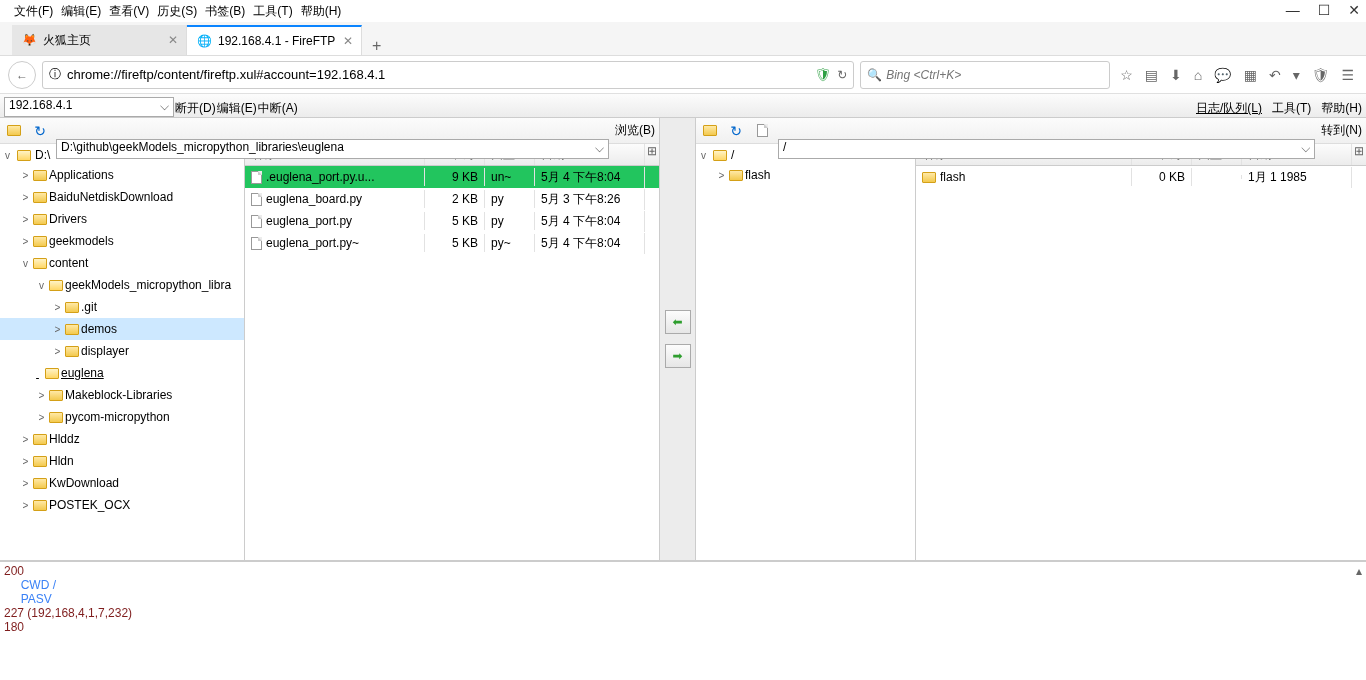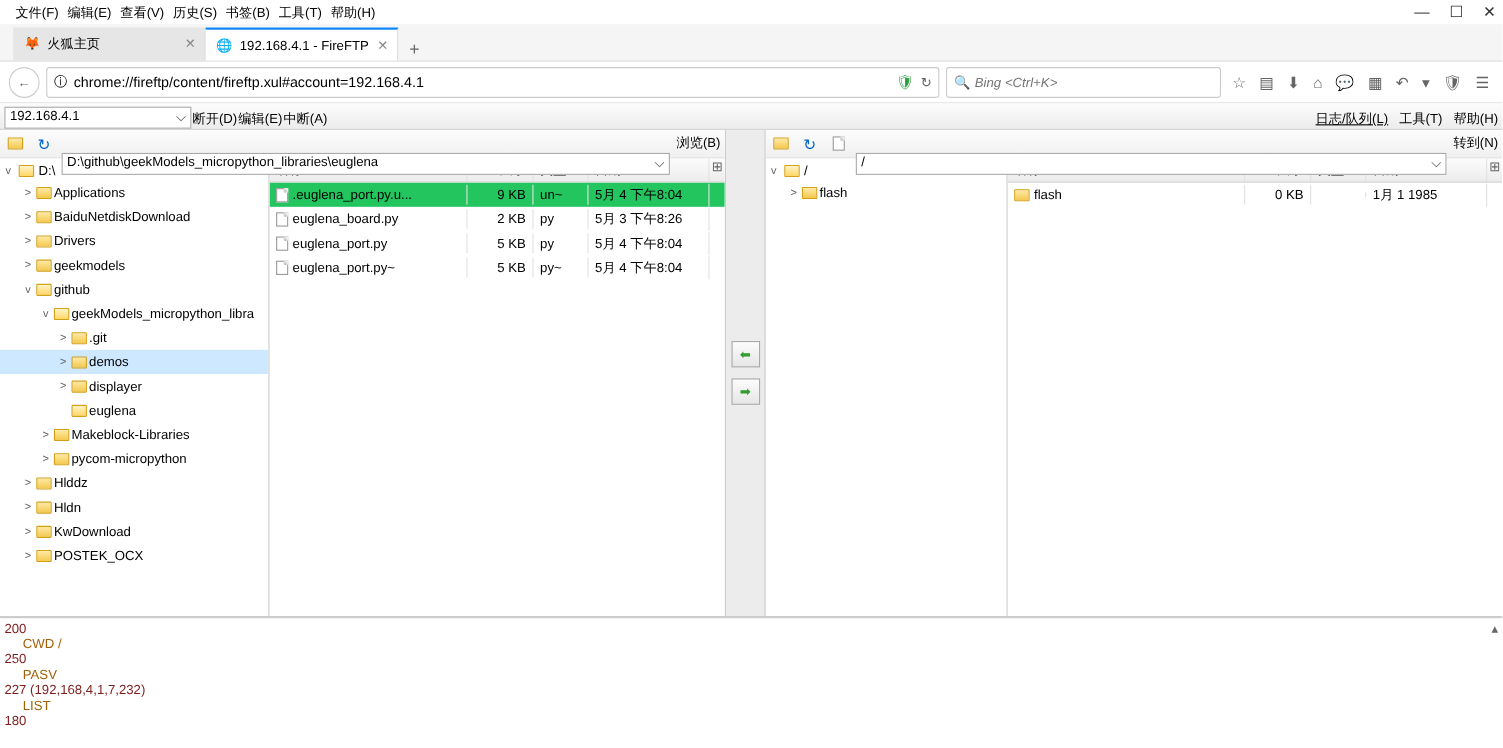--- a/index.html
+++ b/index.html
@@ -47,21 +47,21 @@
 .list-row { display: flex; height: 22px; align-items: center; cursor: default; }
 .list-row.selected { background: #22c55e; }
 .col.name { flex: 1; display: flex; align-items: center; gap: 4px; }
 .col.size { width: 60px; text-align: right; }
 .col.type { width: 50px; }
 .col.date { width: 110px; }
 .transfer-btn { width: 26px; height: 24px; border: 1px solid #aaa; background: linear-gradient(#fcfcfc,#e6e6e6); display: flex; align-items: center; justify-content: center; cursor: default; }
 .log { height: 120px; border-top: 2px solid #ccc; background: #fff; font-family: monospace; font-size: 11px; padding: 2px 4px; overflow-y: auto; position: relative; }
 .log-line { white-space: pre; }
 .log .green { color: #7f1d1d; }
-.log .blue { color: #a16207; }
+.log .blue { color: #3b82f6; }
 .log-scroll-indicator { position: absolute; right: 4px; top: 2px; color: #666; }
 .folder-icon { width: 14px; height: 11px; background: linear-gradient(#ffe9a6,#f3c94e); border: 1px solid #d4a017; border-radius: 1px; display: inline-block; }
 .folder-icon.open { background: linear-gradient(#fff3c6,#ffd766); }
 .file-icon { width: 11px; height: 13px; background: #fff; border: 1px solid #999; display: inline-block; position: relative; }
 .file-icon::after { content: ""; position: absolute; right: -1px; top: -1px; border-top: 4px solid #ececec; border-left: 4px solid #ccc; }
 .expander { width: 11px; text-align: center; color: #666; font-size: 10px; cursor: default; display: inline-block; }
 .refresh-icon { color: #0066cc; font-size: 14px; }
 .drive-letter { display: flex; align-items: center; gap: 4px; padding: 2px; }
 .shield { color: #2ea043; font-size: 13px; }
 </style>
@@ -170,21 +170,21 @@
               <span>Drivers</span>
             </div>
             <div class="tree-row" style="padding-left: 20px;">
               <span class="expander">&gt;</span>
               <span class="folder-icon "></span>
               <span>geekmodels</span>
             </div>
             <div class="tree-row" style="padding-left: 20px;">
               <span class="expander">v</span>
               <span class="folder-icon open"></span>
-              <span>github</span>
+              <span>content</span>
             </div>
             <div class="tree-row" style="padding-left: 36px;">
               <span class="expander">v</span>
               <span class="folder-icon open"></span>
               <span>geekModels_micropython_libra</span>
             </div>
             <div class="tree-row" style="padding-left: 52px;">
               <span class="expander">&gt;</span>
               <span class="folder-icon "></span>
               <span>.git</span>
@@ -192,21 +192,21 @@
             <div class="tree-row selected" style="padding-left: 52px;">
               <span class="expander">&gt;</span>
               <span class="folder-icon "></span>
               <span>demos</span>
             </div>
             <div class="tree-row" style="padding-left: 52px;">
               <span class="expander">&gt;</span>
               <span class="folder-icon "></span>
               <span>displayer</span>
             </div>
-            <div class="tree-row" style="padding-left: 52px;">
+            <div class="tree-row" style="padding-left: 32px; text-decoration: underline;">
               <span class="expander">&nbsp;</span>
               <span class="folder-icon open"></span>
               <span>euglena</span>
             </div>
             <div class="tree-row" style="padding-left: 36px;">
               <span class="expander">&gt;</span>
               <span class="folder-icon "></span>
               <span>Makeblock-Libraries</span>
             </div>
             <div class="tree-row" style="padding-left: 36px;">
@@ -348,20 +348,18 @@
           </div>
       </div>
     </div>
   </div>
 </div>
 
 <div class="log">
   <div id="log-body">
       <div class="log-line green">200</div>
       <div class="log-line blue">     CWD /</div>
-      <div class="log-line green">250</div>
       <div class="log-line blue">     PASV</div>
       <div class="log-line green">227 (192,168,4,1,7,232)</div>
-      <div class="log-line blue">     LIST</div>
       <div class="log-line green">180</div>
     </div>
   <span class="log-scroll-indicator">▴</span>
 </div>
 
 </body></html>

